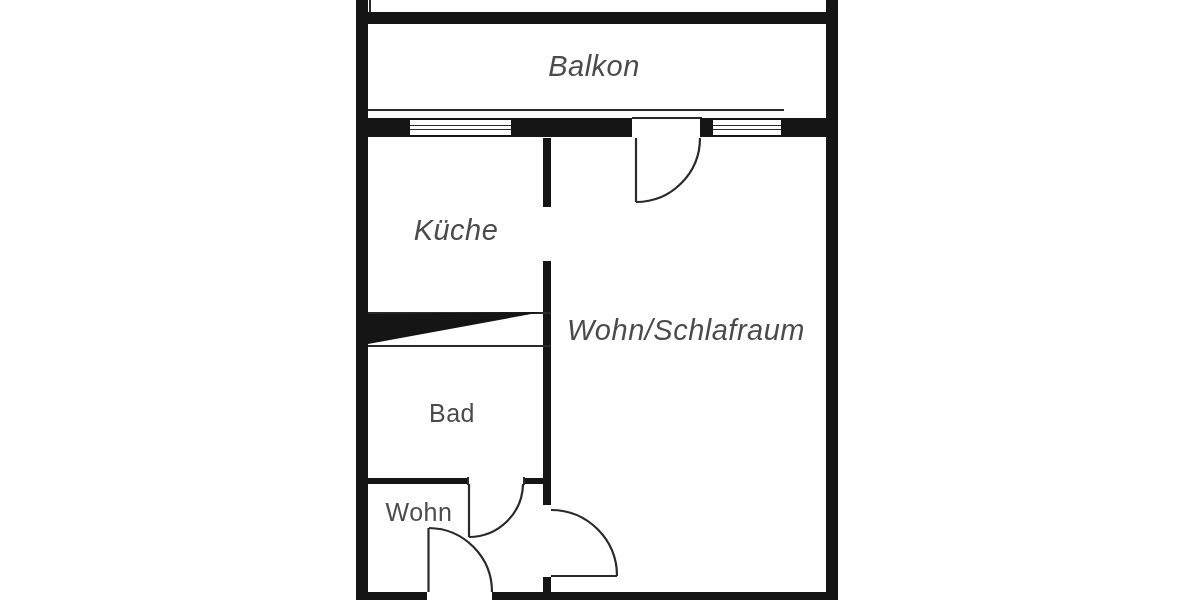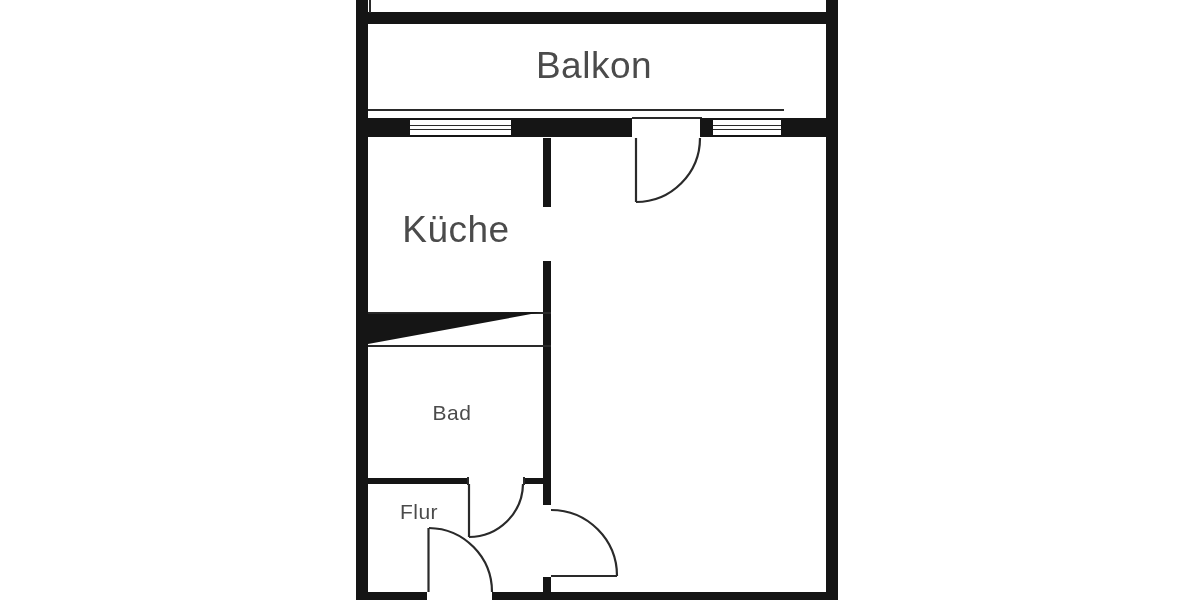--- a/index.html
+++ b/index.html
@@ -34,22 +34,22 @@
   .pane-line.p1{top:4.5px;}
   .pane-line.p2{top:8.5px;}
   .room-label{
     position:absolute;
     color:var(--label);
     letter-spacing:0.5px;
     white-space:nowrap;
     transform:translate(-50%,-50%);
     font-weight:400;
   }
-  .lbl-lg{font-size:37px;}
-  .lbl-sm{font-size:21px;}
+  .lbl-lg{font-size:29px;font-style:italic;}
+  .lbl-sm{font-size:25px;}
   svg.overlay{position:absolute;left:0;top:0;}
   svg .stroke{stroke:var(--line);stroke-width:2.2;fill:none;}
   svg .fill{fill:var(--wall);stroke:none;}
 </style>
 </head>
 <body>
 
 <div class="canvas">
 
   <div class="wall" style="left:356px;top:0;width:12px;height:600px;"></div>
@@ -99,16 +99,17 @@
 
     <line class="stroke" x1="428.5" y1="528" x2="428.5" y2="592"></line>
     <path class="stroke" d="M 429 528 A 64 64 0 0 1 492 592"></path>
 
     <line class="stroke" x1="551" y1="576" x2="617" y2="576"></line>
     <path class="stroke" d="M 551 510 A 66 66 0 0 1 617 576"></path>
   </svg>
 
   <div class="room-label lbl-lg" style="left:594px;top:66px;">Balkon</div>
   <div class="room-label lbl-lg" style="left:456px;top:230px;">Küche</div>
+  <div class="room-label lbl-lg" style="left:686px;top:330px;">Wohn/Schlafraum</div>
   <div class="room-label lbl-sm" style="left:452px;top:413px;">Bad</div>
-  <div class="room-label lbl-sm" style="left:419px;top:512px;">Flur</div>
+  <div class="room-label lbl-sm" style="left:419px;top:512px;">Wohn</div>
 
 </div>
 
 </body></html>

